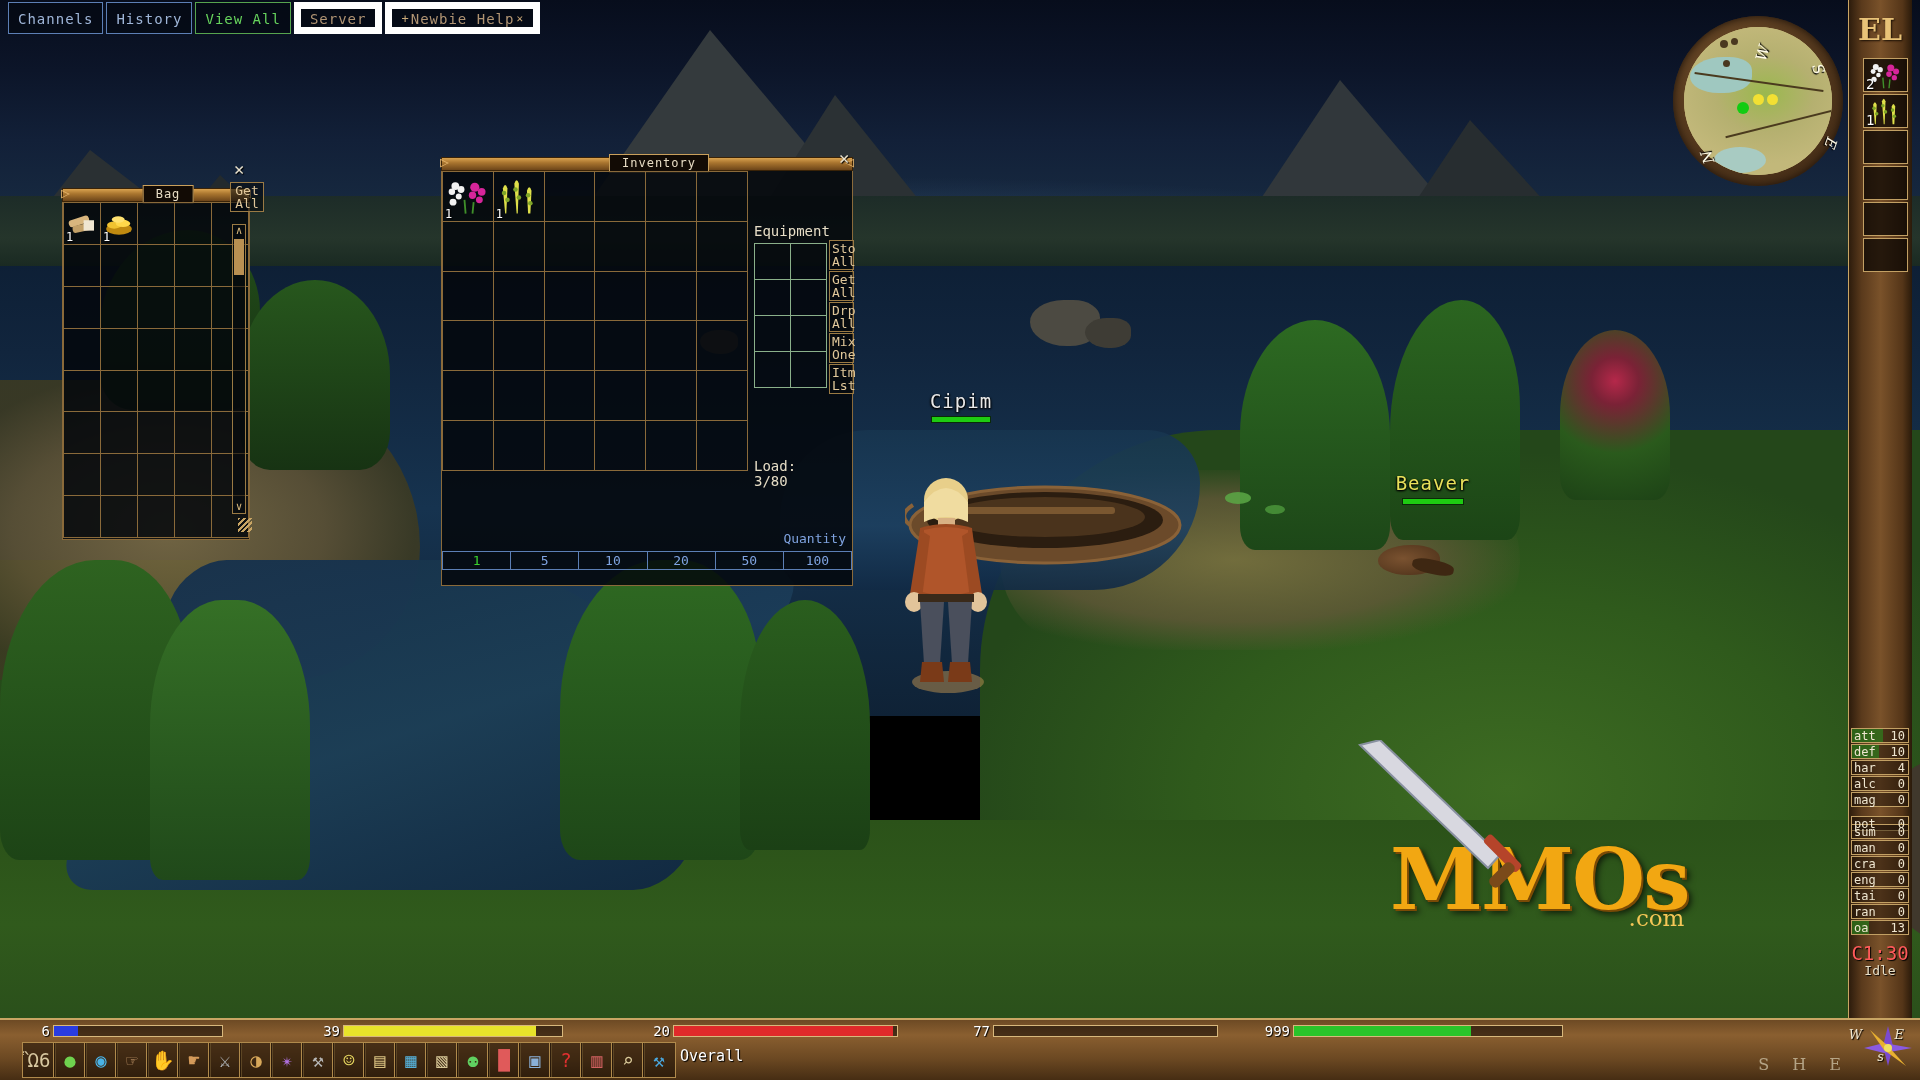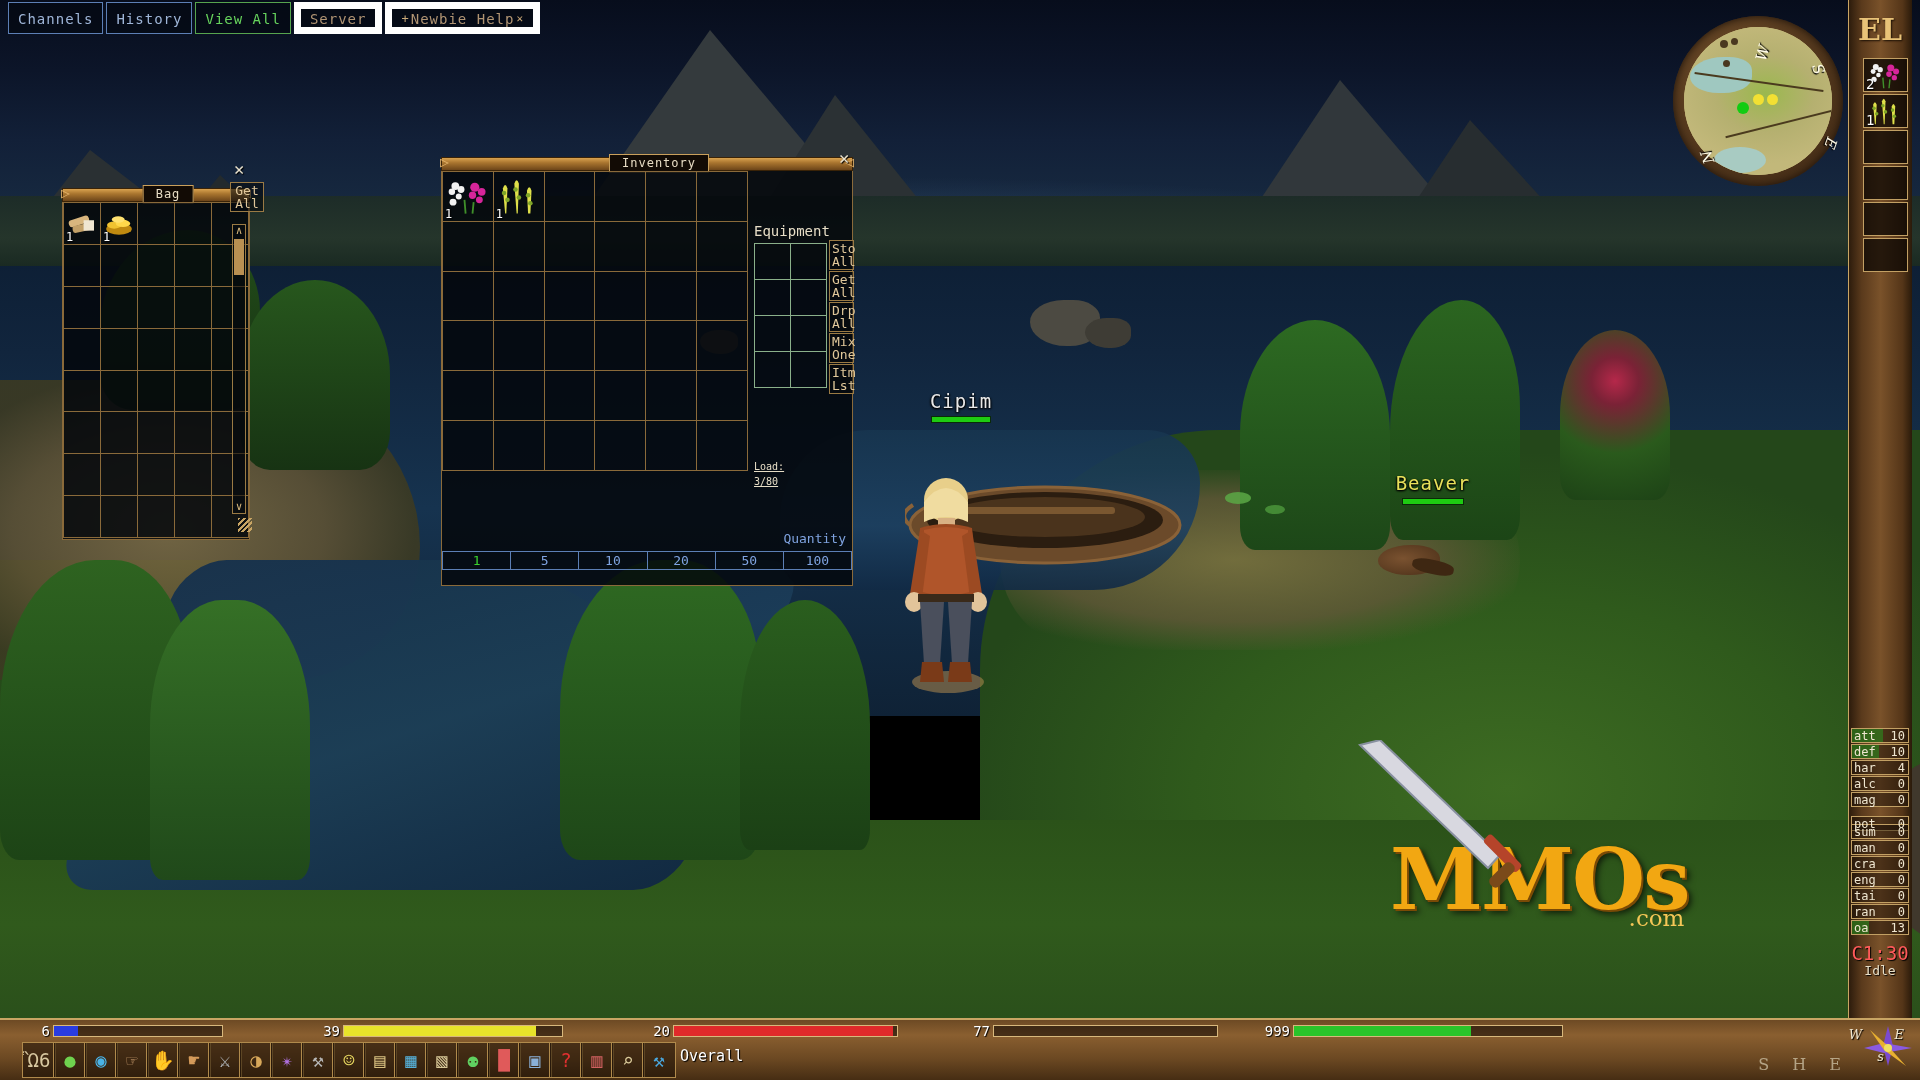--- a/index.html
+++ b/index.html
@@ -112,21 +112,21 @@
   .scrollarrow{ color:#d8b87c; font-size:11px; text-align:center; line-height:10px; }
 
   
   .qtylabel{ color:#7fa3e0; font-size:13px; text-align:right; padding-right:4px; }
   .qtyrow{ display:flex; border:1px solid #5c7fb5; }
   .qtycell{ flex:1; text-align:center; font-size:13px; color:#7fa3e0;
         border-right:1px solid #5c7fb5; cursor:pointer; line-height:17px; }
   .qtycell:last-child{ border-right:none; }
   .qtycell.sel{ color:#3ad22c; }
 
-  .loadtxt{ color:#e6ddc6; font-size:10px; line-height:15px;text-decoration:underline; }
+  .loadtxt{ color:#e6ddc6; font-size:14px; line-height:15px; }
   .eqlabel{ color:#e6ddc6; font-size:14px; }
 
   
   #minimap{ position:absolute; left:1673px; top:16px; width:170px; height:170px; z-index:35; }
   .mmring{ position:absolute; inset:0; border-radius:50%;
         background:radial-gradient(circle at 35% 30%, #6b4a28, #3d2713);
         box-shadow:inset 0 0 8px #1c1108; }
   .mminner{ position:absolute; inset:11px; border-radius:50%; overflow:hidden;
         background:#c9bd7e; }
   .mmdot{ position:absolute; border-radius:50%; }

